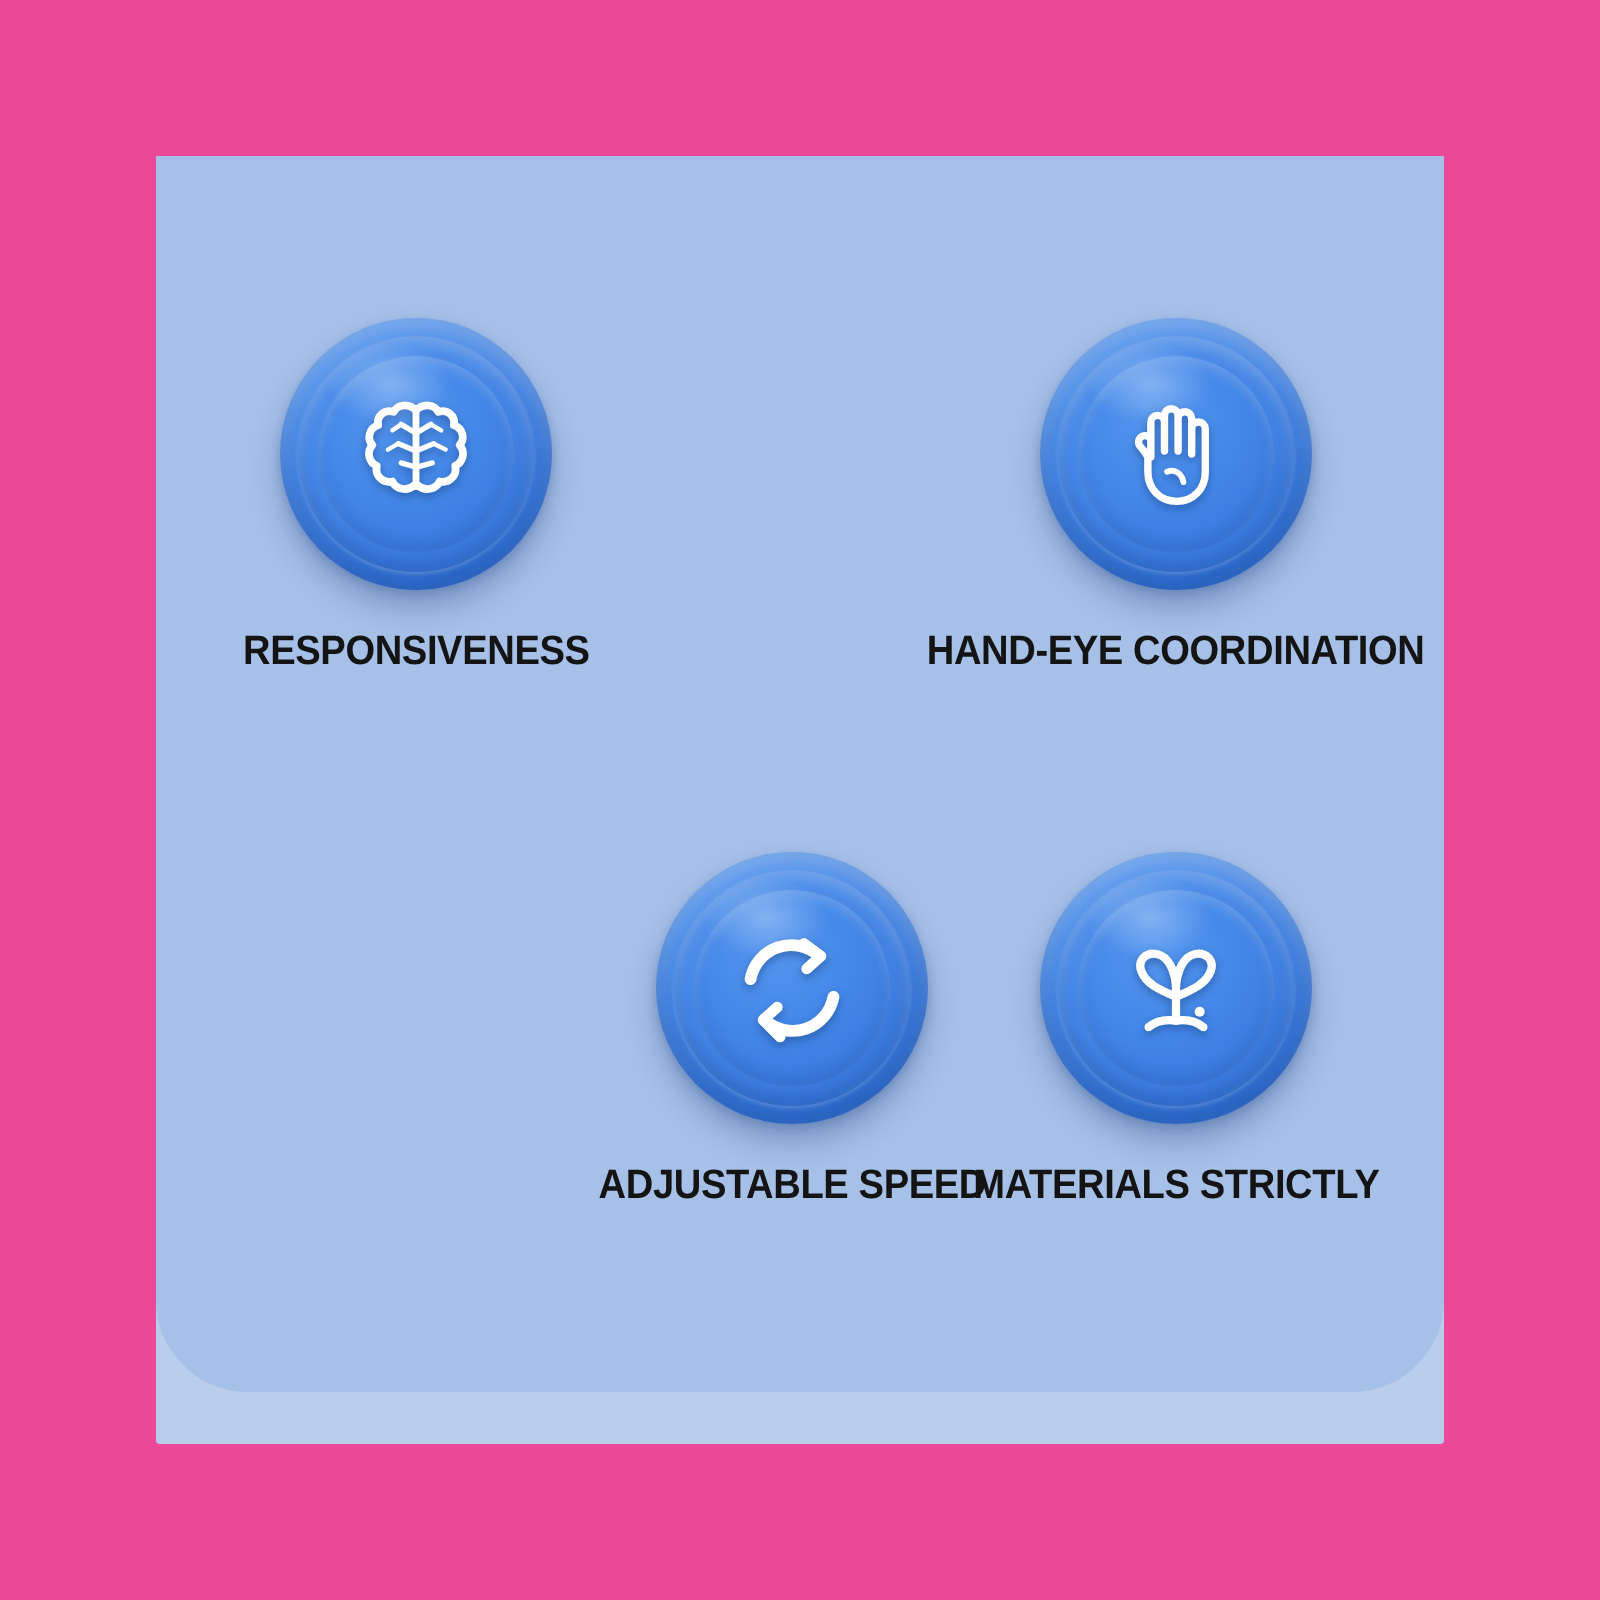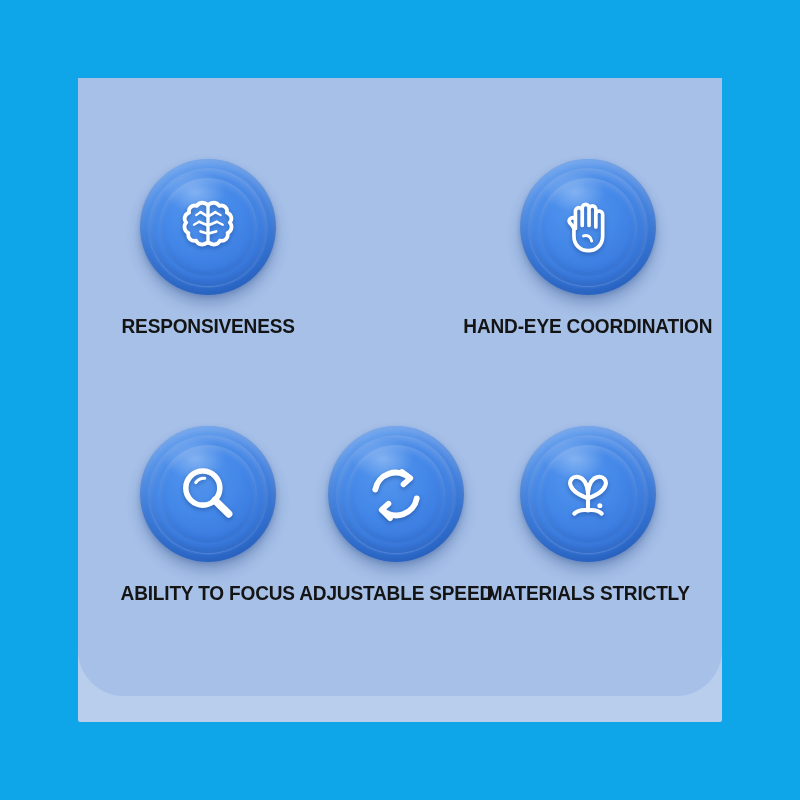--- a/index.html
+++ b/index.html
@@ -6,21 +6,21 @@
   html,body{margin:0;padding:0;}
   body{
     width:800px;height:800px;
     background:#ffffff;
     font-family:"Liberation Sans", sans-serif;
     overflow:hidden;
   }
   #stage{
     position:relative;
     width:800px;height:800px;
-    background:#0ea5e9;
+    background:#ec4899;
   }
 
   
   .outer-panel{
     position:absolute;
     left:78px; top:78px;
     width:644px; height:644px;
     background:#b9cdec;
     border-radius:2px;
   }
@@ -206,35 +206,20 @@
 
               <path d="M44 62 C49 60 54 63 55 69" stroke-width="4"></path>
             </svg>
           </div>
           <div class="spec"></div>
         </div>
       </div>
       <div class="label">HAND-EYE COORDINATION</div>
     </div>
 
-    <div class="cell r1 c0">
-      <div class="btn-wrap">
-        <div class="btn">
-          <div class="glyph">
-            <svg viewBox="0 0 100 100" fill="none" stroke="#ffffff" stroke-linecap="round" stroke-linejoin="round">
-              <circle cx="43" cy="42" r="23" stroke-width="7.5"></circle>
-              <path d="M59.5 58.5 L78 77" stroke-width="10"></path>
-              <path d="M33.5 34.5 C36.5 30.5 41 28.5 45.5 28.8" stroke-width="4.2"></path>
-            </svg>
-          </div>
-          <div class="spec"></div>
-        </div>
-      </div>
-      <div class="label">ABILITY TO FOCUS</div>
-    </div>
 
     <div class="cell r1 c1">
       <div class="btn-wrap">
         <div class="btn">
           <div class="glyph">
             <svg viewBox="0 0 100 100" fill="none" stroke="#ffffff" stroke-width="8" stroke-linecap="round" stroke-linejoin="round">
 
               <path d="M22 44 A28 28 0 0 1 68 28"></path>
 
               <path d="M78 56 A28 28 0 0 1 32 72"></path>

